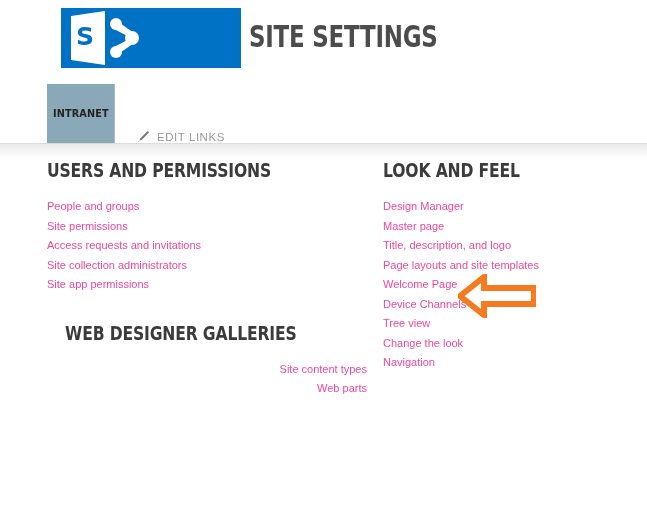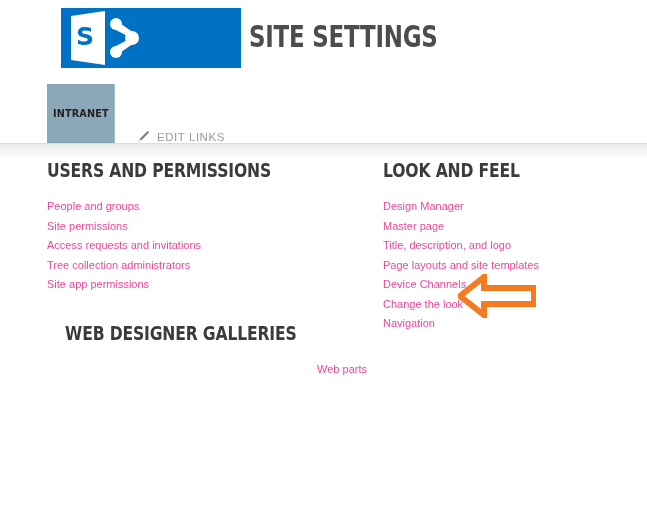--- a/index.html
+++ b/index.html
@@ -243,32 +243,35 @@
           <li>
               <a href="#">People and groups</a>
             </li>
           <li>
               <a href="#">Site permissions</a>
             </li>
           <li>
               <a href="#">Access requests and invitations</a>
             </li>
           <li>
-              <a href="#">Tree collection administrators</a>
+              <a href="#">Site collection administrators</a>
             </li>
           <li>
               <a href="#">Site app permissions</a>
             </li>
         </ul>
       </div>
 
       <div class="section">
         <h2 class="section-heading">WEB DESIGNER GALLERIES</h2>
         <ul class="link-list">
           <li>
+              <a href="#">Site content types</a>
+            </li>
+          <li>
               <a href="#">Web parts</a>
             </li>
         </ul>
       </div>
 
     </div>
 
     <div class="col-right">
 
       <div class="section">
@@ -280,21 +283,27 @@
           <li>
               <a href="#">Master page</a>
             </li>
           <li>
               <a href="#">Title, description, and logo</a>
             </li>
           <li>
               <a href="#">Page layouts and site templates</a>
             </li>
           <li>
+              <a href="#">Welcome Page</a>
+            </li>
+          <li>
               <a href="#">Device Channels</a>
+            </li>
+          <li>
+              <a href="#">Tree view</a>
             </li>
           <li>
               <a href="#">Change the look</a>
             </li>
           <li>
               <a href="#">Navigation</a>
             </li>
         </ul>
       </div>
 

